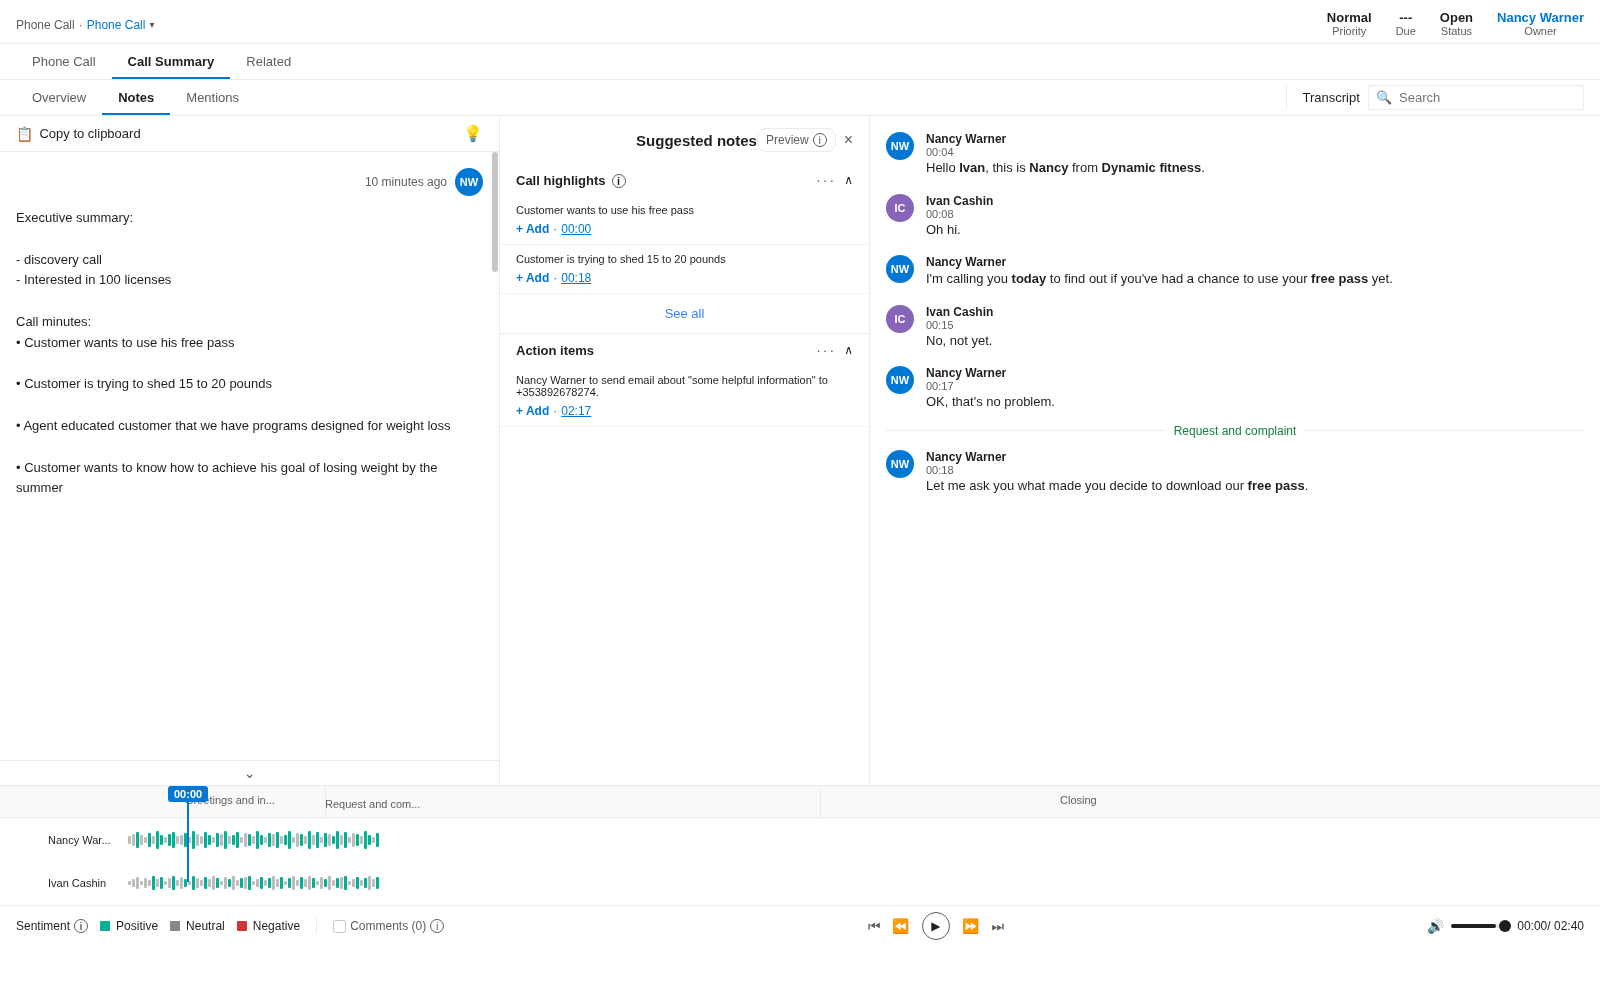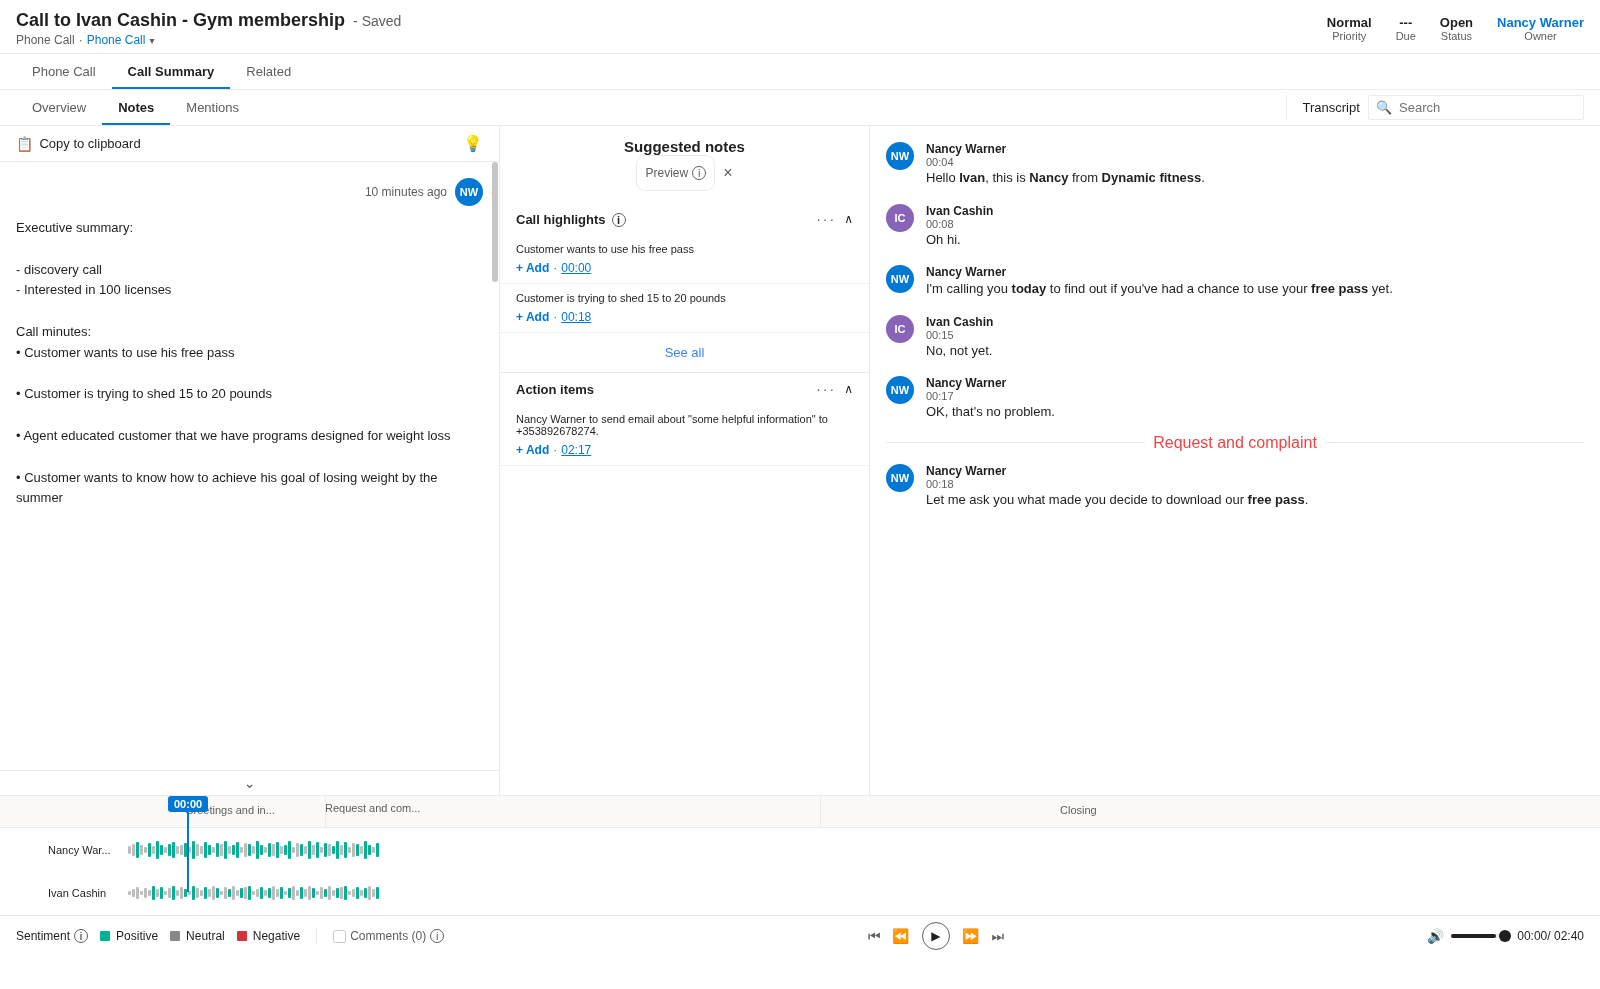--- a/index.html
+++ b/index.html
@@ -45,44 +45,44 @@
     .notes-body { flex: 1; overflow-y: auto; padding: 16px; position: relative; }
     .timestamp-row { display: flex; justify-content: flex-end; align-items: center; gap: 8px; margin-bottom: 12px; }
     .timestamp { font-size: 12px; color: #605e5c; }
     .avatar { width: 28px; height: 28px; border-radius: 50%; display: flex; align-items: center; justify-content: center; font-size: 11px; font-weight: 600; color: #fff; flex-shrink: 0; }
     .avatar.nw { background: #0078d4; }
     .avatar.ic { background: #8764b8; }
     .notes-text { font-size: 13px; color: #201f1e; line-height: 1.6; }
 
     
     .middle-panel { width: 370px; border-right: 1px solid #edebe9; display: flex; flex-direction: column; overflow-y: auto; }
-    .suggested-header { display: flex; align-items: center; justify-content: flex-end; padding: 12px 16px; flex-direction: column; }
+    .suggested-header { display: flex; align-items: center; justify-content: flex-end; padding: 12px 16px; }
     .suggested-title { font-size: 15px; font-weight: 600; }
-    .preview-badge { display: flex; align-items: center; gap: 4px; border: 1px solid #edebe9; border-radius: 9px; padding: 10px 8px; font-size: 12px; color: #605e5c; cursor: pointer; }
+    .preview-badge { display: flex; align-items: center; gap: 4px; border: 1px solid #edebe9; border-radius: 9px; padding: 4px 8px; font-size: 12px; color: #605e5c; cursor: pointer; }
     .section-header { display: flex; align-items: center; justify-content: space-between; padding: 8px 16px; }
     .section-title { font-size: 13px; font-weight: 600; display: flex; align-items: flex-end; gap: 6px; }
     .section-actions { display: flex; gap: 8px; align-items: center; }
     .highlight-item { padding: 8px 16px; border-bottom: 1px solid #f3f2f1; }
     .highlight-text { font-size: 11px; margin-bottom: 6px; }
     .highlight-actions { display: flex; align-items: center; gap: 4px; font-size: 12px; color: #0078d4; }
     .highlight-actions .add-btn { cursor: pointer; font-weight: 600; }
     .highlight-actions .time { cursor: pointer; text-decoration: underline; }
     .see-all { text-align: center; padding: 12px; color: #3b82f6; cursor: pointer; font-size: 13px; border-bottom: 1px solid #edebe9; }
     .collapse-icon { cursor: pointer; font-size: 12px; }
     .three-dots { cursor: pointer; font-size: 14px; letter-spacing: 2px; color: #605e5c; }
 
     
     .right-panel { flex: 1; display: flex; flex-direction: column; overflow-y: auto; padding: 8px 0; }
     .transcript-entry { display: flex; gap: 12px; padding: 8px 16px; }
     .transcript-name { font-size: 12px; font-weight: 600; color: #201f1e; }
     .transcript-time { font-size: 11px; color: #605e5c; }
     .transcript-body { flex: 1; }
     .transcript-text { font-size: 13px; line-height: 1.5; color: #201f1e; }
     .transcript-text b { font-weight: 700; }
-    .section-divider { display: flex; align-items: center; gap: 8px; padding: 4px 16px; color: #ef4444; font-size: 16px; }
+    .section-divider { display: flex; align-items: center; gap: 8px; padding: 4px 16px; color: #15803d; font-size: 12px; }
     .divider-line { flex: 1; height: 1px; background: #edebe9; }
 
     
     .timeline-area { height: 120px; border-top: 1px solid #edebe9; display: flex; flex-direction: column; background: #fff; }
     .waveform-row { display: flex; align-items: center; gap: 8px; padding: 0 16px; }
     .waveform-avatar { width: 24px; height: 24px; border-radius: 50%; display: flex; align-items: center; justify-content: center; font-size: 9px; font-weight: 600; color: #fff; flex-shrink: 0; }
     .waveform-name { font-size: 11px; width: 70px; }
     .waveform-track { flex: 1; height: 28px; display: flex; align-items: center; gap: 1px; position: relative; }
 
     
@@ -97,24 +97,20 @@
     .comments-btn { display: flex; align-items: center; gap: 4px; font-size: 12px; color: #605e5c; }
     .volume-slider { width: 60px; height: 4px; background: #edebe9; border-radius: 2px; position: relative; }
     .volume-fill { width: 45px; height: 4px; background: #201f1e; border-radius: 2px; }
     .volume-thumb { width: 12px; height: 12px; border-radius: 50%; background: #201f1e; position: absolute; right: 0; top: -4px; }
   </style>
 </head>
 <body>
 
 <div class="header">
   <div class="header-left">
-    <div style="display:flex;align-items:center;gap:8px;">
-      <span class="header-title">Call to Ivan Cashin - Gym membership</span>
-      <span style="font-size:14px;color:#605e5c;font-weight:400;">- Saved</span>
-    </div>
     <div class="header-subtitle">
       <span>Phone Call</span>
       <span class="dot">·</span>
       <span style="color:#0078d4;cursor:pointer;">Phone Call</span>
       <span class="dropdown-arrow" style="cursor:pointer;">▾</span>
     </div>
   </div>
   <div class="header-right">
     <div class="header-meta">
       <span class="header-meta-value">Normal</span>
@@ -335,21 +331,21 @@
 <div class="timeline-area">
 
   <div style="position:relative;height:32px;border-bottom:1px solid #edebe9;background:#faf9f8;">
 
     <div style="position:absolute;left:168px;top:0;z-index:3;display:flex;flex-direction:column;align-items:center;">
       <div style="background:#0078d4;color:#fff;font-size:11px;padding:2px 6px;border-radius:3px;font-weight:700;">00:00</div>
       <div style="width:2px;height:80px;background:#0078d4;margin-top:0;"></div>
     </div>
 
     <span style="position:absolute;left:185px;top:8px;font-size:11px;color:#605e5c;">Greetings and in...</span>
-    <span style="position:absolute;left:325px;top:6px;font-size:11px;color:#605e5c;">Request and com...</span>
+    <span style="position:absolute;left:325px;top:12px;font-size:11px;color:#605e5c;">Request and com...</span>
     <span style="position:absolute;left:1060px;top:8px;font-size:11px;color:#605e5c;">Closing</span>
 
     <div style="position:absolute;left:325px;top:0;width:1px;height:32px;background:#edebe9;"></div>
     <div style="position:absolute;left:820px;top:0;width:1px;height:32px;background:#edebe9;"></div>
   </div>
 
   <div style="flex:1;display:flex;flex-direction:column;">
 
     <div class="waveform-row" style="flex:1;">
       <div class="waveform-avatar nw">NW</div>

